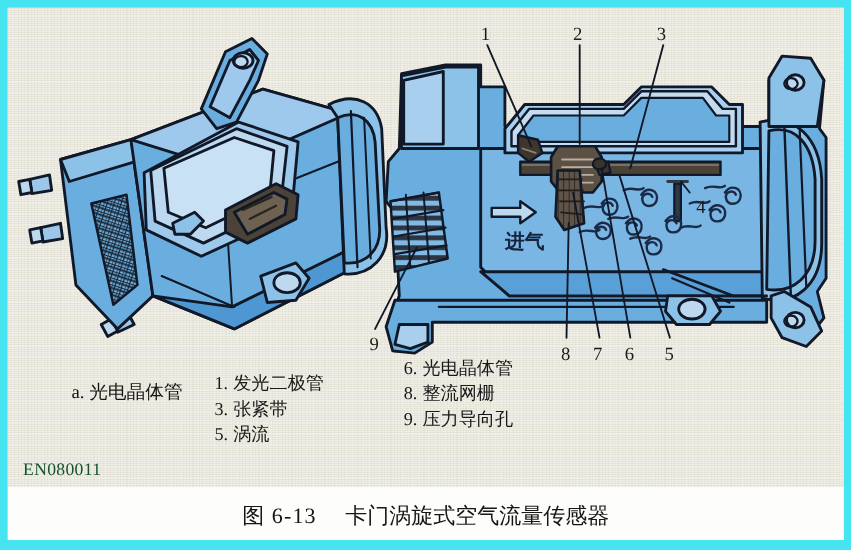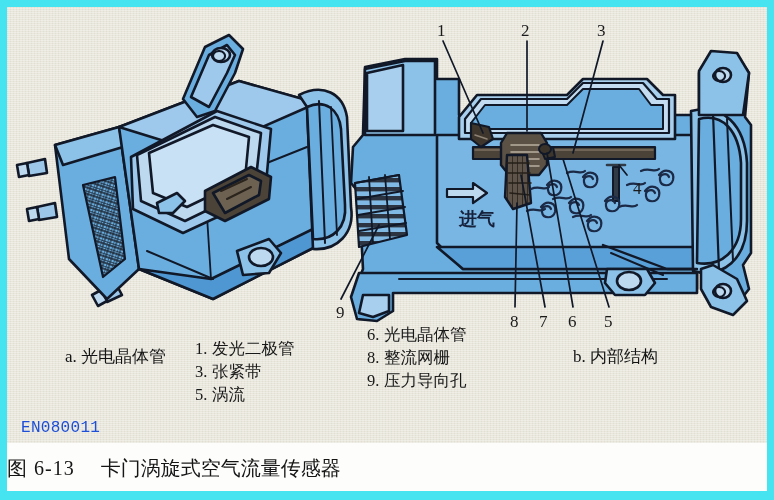--- a/index.html
+++ b/index.html
@@ -50,25 +50,25 @@
     position:absolute;font-size:16.5px;color:#181818;line-height:23px;
     white-space:nowrap;
   }
   .legend .row{display:block;}
   .legend .idx{display:inline-block;width:17px;font-family:"Liberation Serif",serif;}
   .sect{
     position:absolute;font-size:17px;color:#141414;white-space:nowrap;
   }
   .sect .pfx{font-family:"Liberation Serif",serif;}
   #encode{
-    position:absolute;left:14px;top:412px;font-size:16px;color:#1d4ed8;
-    font-family:Liberation Mono, monospace;letter-spacing:.3px;
+    position:absolute;left:14px;top:412px;font-size:16px;color:#14532d;
+    font-family:Liberation Serif, serif;letter-spacing:.3px;
   }
   #caption{
-    position:absolute;left:0;top:448px;width:760px;
+    position:absolute;left:0;top:448px;width:760px;text-align:center;
     font-size:20px;color:#151515;white-space:nowrap;
   }
   #caption .fig{font-family:"Liberation Serif",serif;letter-spacing:1px;}
   #intake{
     position:absolute;left:452px;top:188px;font-size:18px;color:#16213c;
     font-weight:bold;
   }
 </style>
 </head>
 <body>
@@ -278,24 +278,20 @@
 
     <span class="lbl-num" style="left:329px;top:296px;">9</span>
   </div>
 
   <div id="intake" class="cn">进气</div>
 
   <div class="sect" style="left:58px;top:338px;">
     <span class="pfx">a.</span>
     <span class="cn">光电晶体管</span>
   </div>
-  <div class="sect" style="left:566px;top:338px;">
-    <span class="pfx">b.</span>
-    <span class="cn">内部结构</span>
-  </div>
 
   <div class="legend" style="left:188px;top:330px;">
     <span class="row">
       <span class="idx">1.</span><span class="cn">发光二极管</span>
     </span>
     <span class="row">
       <span class="idx">3.</span><span class="cn">张紧带</span>
     </span>
     <span class="row">
       <span class="idx">5.</span><span class="cn">涡流</span>

